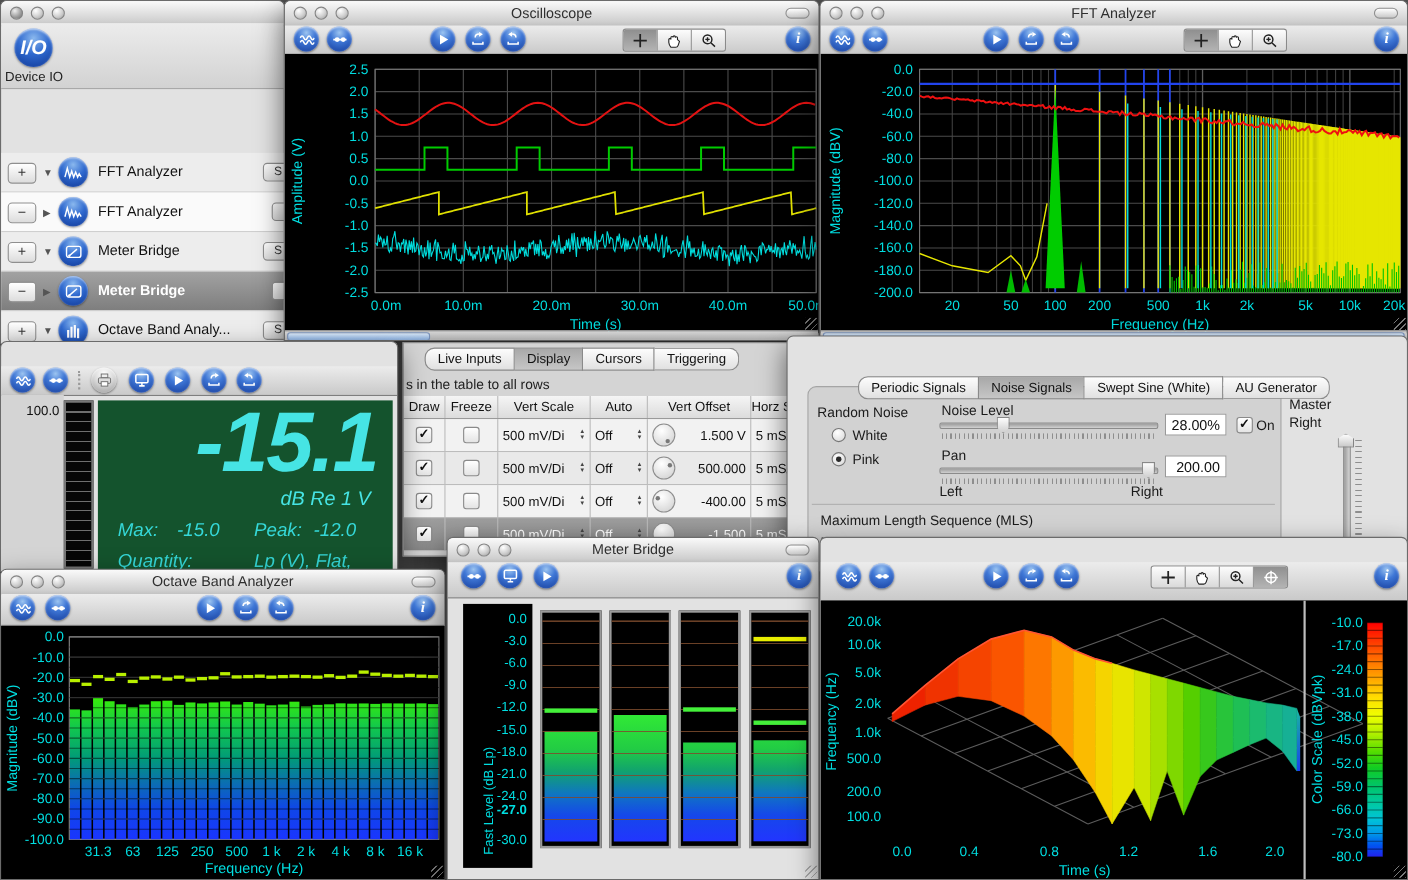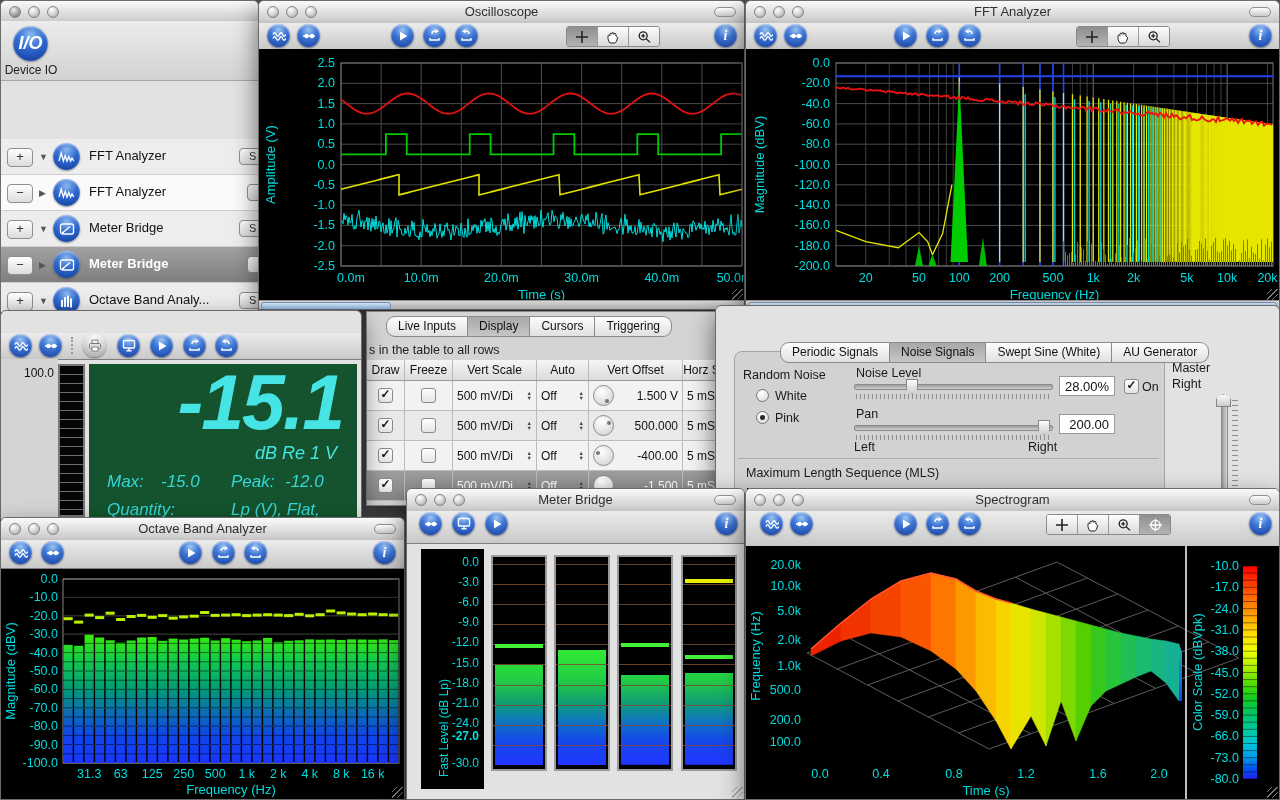--- a/index.html
+++ b/index.html
@@ -1288,29 +1288,20 @@
           <div class="mfill" style="top: 116.2px; height: 91.8px; background: linear-gradient(rgb(119, 255, 85) 0%, rgb(51, 238, 51) 40%, rgb(34, 204, 68) 58%, rgb(17, 163, 110) 68%, rgb(15, 119, 192) 78%, rgb(21, 72, 234) 88%, rgb(34, 53, 255) 100%) left -109.2px / 100% 201px no-repeat;"></div>
           <div class="mlines" style="top: 7px; height: 201px;"></div>
           <div class="mseg" style="top: 97.5px;"></div>
           <div class="mpeak" style="top: 22.4px;"></div>
         </div>
       </div>
     <div class="grip"></div>
   </section>
 
   <section class="window" id="win-spec" style="left:745px;top:488px;width:535px;height:312px;z-index:8;">
-    <div class="titlebar">
-      <div class="lights">
-        <span class="light"></span>
-        <span class="light"></span>
-        <span class="light"></span>
-      </div>
-      <div class="win-title">Spectrogram</div>
-      <div class="lozenge"></div>
-    </div>
     <div class="toolbar" id="tb-spec" style="top:22px;height:35px">
         <div class="btn-round" style="left: 14px;">
           <svg width="14" height="12" viewBox="0 0 14 12">
             <path d="M1 4.5 q1.6-3.4 3.2 0 t3.2 0 t3.2 0 t3.2 0 M1 8.5 q1.6-3.4 3.2 0 t3.2 0 t3.2 0 t3.2 0" stroke="#fff" fill="none" stroke-width="1.4"></path>
           </svg>
         </div>
         <div class="btn-round" style="left: 44px;">
           <svg width="14" height="12" viewBox="0 0 14 12">
             <path d="M1 6 H13" stroke="#fff" stroke-width="1.6"></path>
             <circle cx="4.5" cy="6" r="2.2" fill="#fff"></circle>

